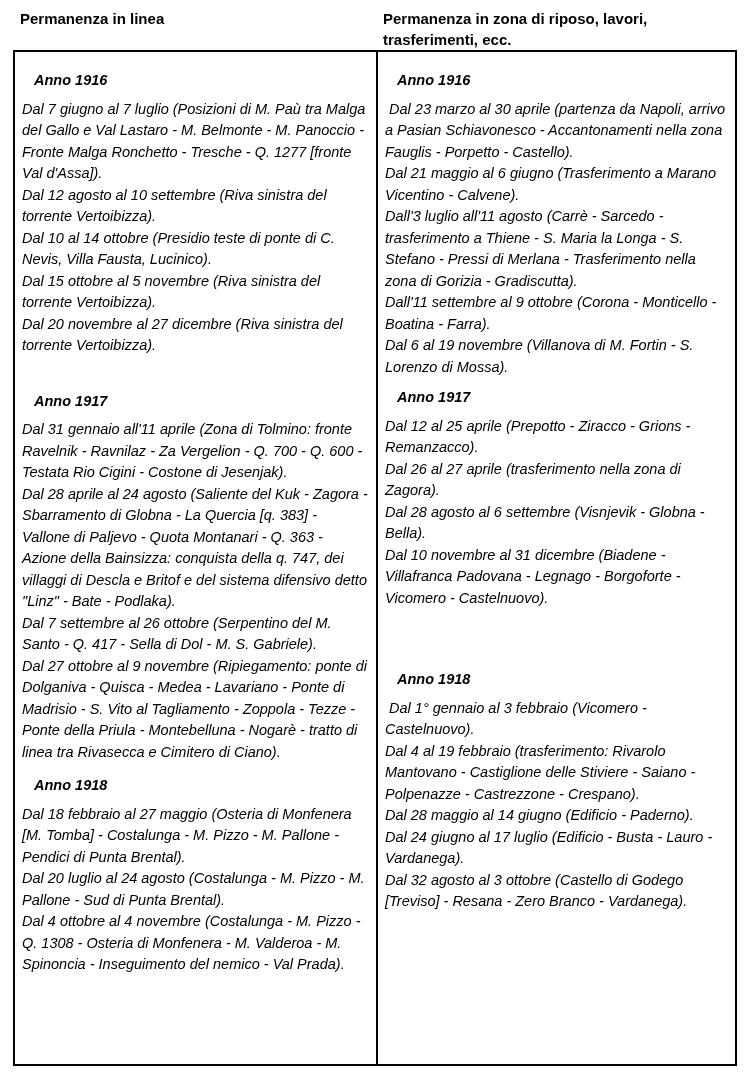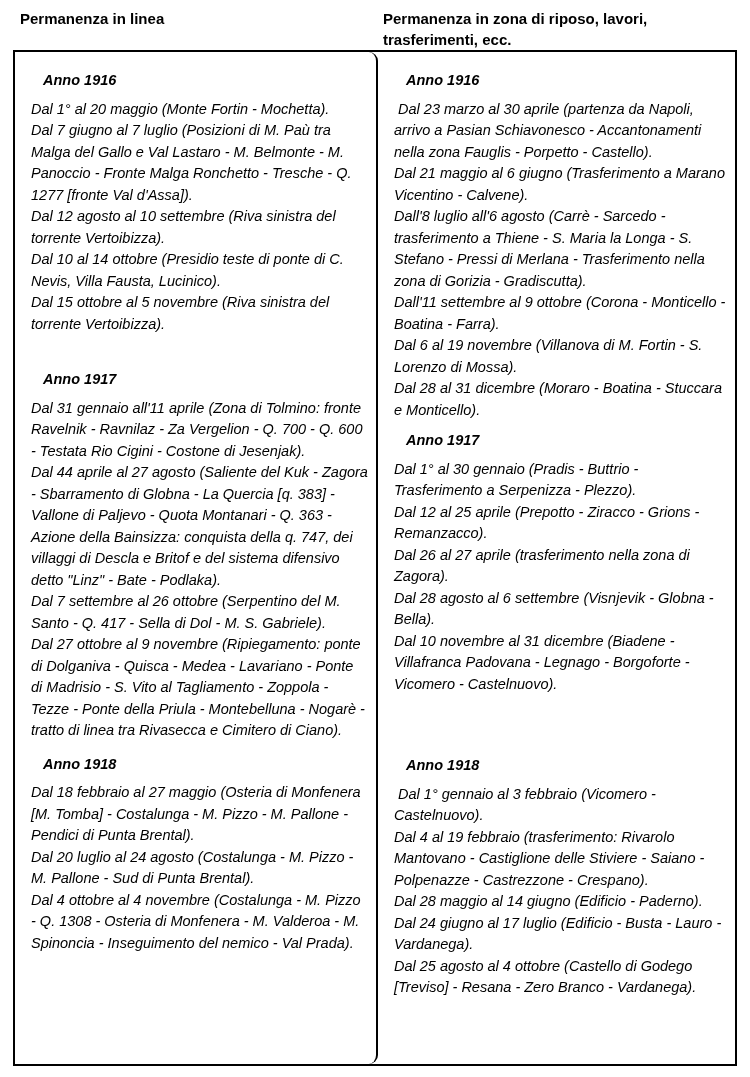--- a/index.html
+++ b/index.html
@@ -32,23 +32,22 @@
     top: 50px;
     width: 724px;
     height: 1016px;
     border: 2px solid #000000;
     box-sizing: border-box;
     display: flex;
     background: #ffffff;
   }
   .col {
     box-sizing: border-box;
-    padding: 6px 8px 0 16px;
+    padding: 6px 8px 0 7px;
     overflow: hidden;
-    border-radius: 9px;
   }
   .col-left  { width: 363px; border-right: 2px solid #000000; }
   .col-right { flex: 1; }
 
   .col p {
     margin: 0;
     font-style: italic;
     font-size: 14.5px;
     line-height: 21.5px;
     white-space: pre-wrap;
@@ -72,62 +71,60 @@
 <div class="page">
 
   <div class="col-header header-right">Permanenza in zona di riposo, lavori, trasferimenti, ecc.</div>
 
   <div class="col-header header-left">Permanenza in linea</div>
 
   <div class="record-table">
     <div class="col col-left" id="col-left">
         <div class="section">
           <p class="year">Anno 1916</p>
-          <p class="entry">Dal 1° al 20 maggio (Monte Fortin - Mochetta).</p>
           <p class="entry">Dal 7 giugno al 7 luglio (Posizioni di M. Paù tra Malga del Gallo e Val Lastaro - M. Belmonte - M. Panoccio - Fronte Malga Ronchetto - Tresche - Q. 1277 [fronte Val d'Assa]).</p>
           <p class="entry">Dal 12 agosto al 10 settembre (Riva sinistra del torrente Vertoibizza).</p>
           <p class="entry">Dal 10 al 14 ottobre (Presidio teste di ponte di C. Nevis, Villa Fausta, Lucinico).</p>
           <p class="entry">Dal 15 ottobre al 5 novembre (Riva sinistra del torrente Vertoibizza).</p>
+          <p class="entry">Dal 20 novembre al 27 dicembre (Riva sinistra del torrente Vertoibizza).</p>
         </div>
         <div class="section">
           <p class="year">Anno 1917</p>
           <p class="entry">Dal 31 gennaio all'11 aprile (Zona di Tolmino: fronte Ravelnik - Ravnilaz - Za Vergelion - Q. 700 - Q. 600 - Testata Rio Cigini - Costone di Jesenjak).</p>
-          <p class="entry">Dal 44 aprile al 27 agosto (Saliente del Kuk - Zagora - Sbarramento di Globna - La Quercia [q. 383] - Vallone di Paljevo - Quota Montanari - Q. 363 - Azione della Bainsizza: conquista della q. 747, dei villaggi di Descla e Britof e del sistema difensivo detto "Linz" - Bate - Podlaka).</p>
+          <p class="entry">Dal 28 aprile al 24 agosto (Saliente del Kuk - Zagora - Sbarramento di Globna - La Quercia [q. 383] - Vallone di Paljevo - Quota Montanari - Q. 363 - Azione della Bainsizza: conquista della q. 747, dei villaggi di Descla e Britof e del sistema difensivo detto "Linz" - Bate - Podlaka).</p>
           <p class="entry">Dal 7 settembre al 26 ottobre (Serpentino del M. Santo - Q. 417 - Sella di Dol - M. S. Gabriele).</p>
           <p class="entry">Dal 27 ottobre al 9 novembre (Ripiegamento: ponte di Dolganiva - Quisca - Medea - Lavariano - Ponte di Madrisio - S. Vito al Tagliamento - Zoppola - Tezze - Ponte della Priula - Montebelluna - Nogarè - tratto di linea tra Rivasecca e Cimitero di Ciano).</p>
         </div>
         <div class="section">
           <p class="year">Anno 1918</p>
           <p class="entry">Dal 18 febbraio al 27 maggio (Osteria di Monfenera [M. Tomba] - Costalunga - M. Pizzo - M. Pallone - Pendici di Punta Brental).</p>
           <p class="entry">Dal 20 luglio al 24 agosto (Costalunga - M. Pizzo - M. Pallone - Sud di Punta Brental).</p>
           <p class="entry">Dal 4 ottobre al 4 novembre (Costalunga - M. Pizzo - Q. 1308 - Osteria di Monfenera - M. Valderoa - M. Spinoncia - Inseguimento del nemico - Val Prada).</p>
         </div>
       </div>
     <div class="col col-right" id="col-right">
         <div class="section">
           <p class="year">Anno 1916</p>
           <p class="entry"> Dal 23 marzo al 30 aprile (partenza da Napoli, arrivo a Pasian Schiavonesco - Accantonamenti nella zona Fauglis - Porpetto - Castello).</p>
           <p class="entry">Dal 21 maggio al 6 giugno (Trasferimento a Marano Vicentino - Calvene).</p>
-          <p class="entry">Dall'8 luglio all'6 agosto (Carrè - Sarcedo - trasferimento a Thiene - S. Maria la Longa - S. Stefano - Pressi di Merlana - Trasferimento nella zona di Gorizia - Gradiscutta).</p>
+          <p class="entry">Dall'3 luglio all'11 agosto (Carrè - Sarcedo - trasferimento a Thiene - S. Maria la Longa - S. Stefano - Pressi di Merlana - Trasferimento nella zona di Gorizia - Gradiscutta).</p>
           <p class="entry">Dall'11 settembre al 9 ottobre (Corona - Monticello - Boatina - Farra).</p>
           <p class="entry">Dal 6 al 19 novembre (Villanova di M. Fortin - S. Lorenzo di Mossa).</p>
-          <p class="entry">Dal 28 al 31 dicembre (Moraro - Boatina - Stuccara e Monticello).</p>
         </div>
         <div class="section">
           <p class="year">Anno 1917</p>
-          <p class="entry">Dal 1° al 30 gennaio (Pradis - Buttrio - Trasferimento a Serpenizza - Plezzo).</p>
           <p class="entry">Dal 12 al 25 aprile (Prepotto - Ziracco - Grions - Remanzacco).</p>
           <p class="entry">Dal 26 al 27 aprile (trasferimento nella zona di Zagora).</p>
           <p class="entry">Dal 28 agosto al 6 settembre (Visnjevik - Globna - Bella).</p>
           <p class="entry">Dal 10 novembre al 31 dicembre (Biadene - Villafranca Padovana - Legnago - Borgoforte - Vicomero - Castelnuovo).</p>
         </div>
         <div class="section">
           <p class="year">Anno 1918</p>
           <p class="entry"> Dal 1° gennaio al 3 febbraio (Vicomero - Castelnuovo).</p>
           <p class="entry">Dal 4 al 19 febbraio (trasferimento: Rivarolo Mantovano - Castiglione delle Stiviere - Saiano - Polpenazze - Castrezzone - Crespano).</p>
           <p class="entry">Dal 28 maggio al 14 giugno (Edificio - Paderno).</p>
           <p class="entry">Dal 24 giugno al 17 luglio (Edificio - Busta - Lauro - Vardanega).</p>
-          <p class="entry">Dal 25 agosto al 4 ottobre (Castello di Godego [Treviso] - Resana - Zero Branco - Vardanega).</p>
+          <p class="entry">Dal 32 agosto al 3 ottobre (Castello di Godego [Treviso] - Resana - Zero Branco - Vardanega).</p>
         </div>
       </div>
   </div>
 
 </div>
 
 </body></html>

